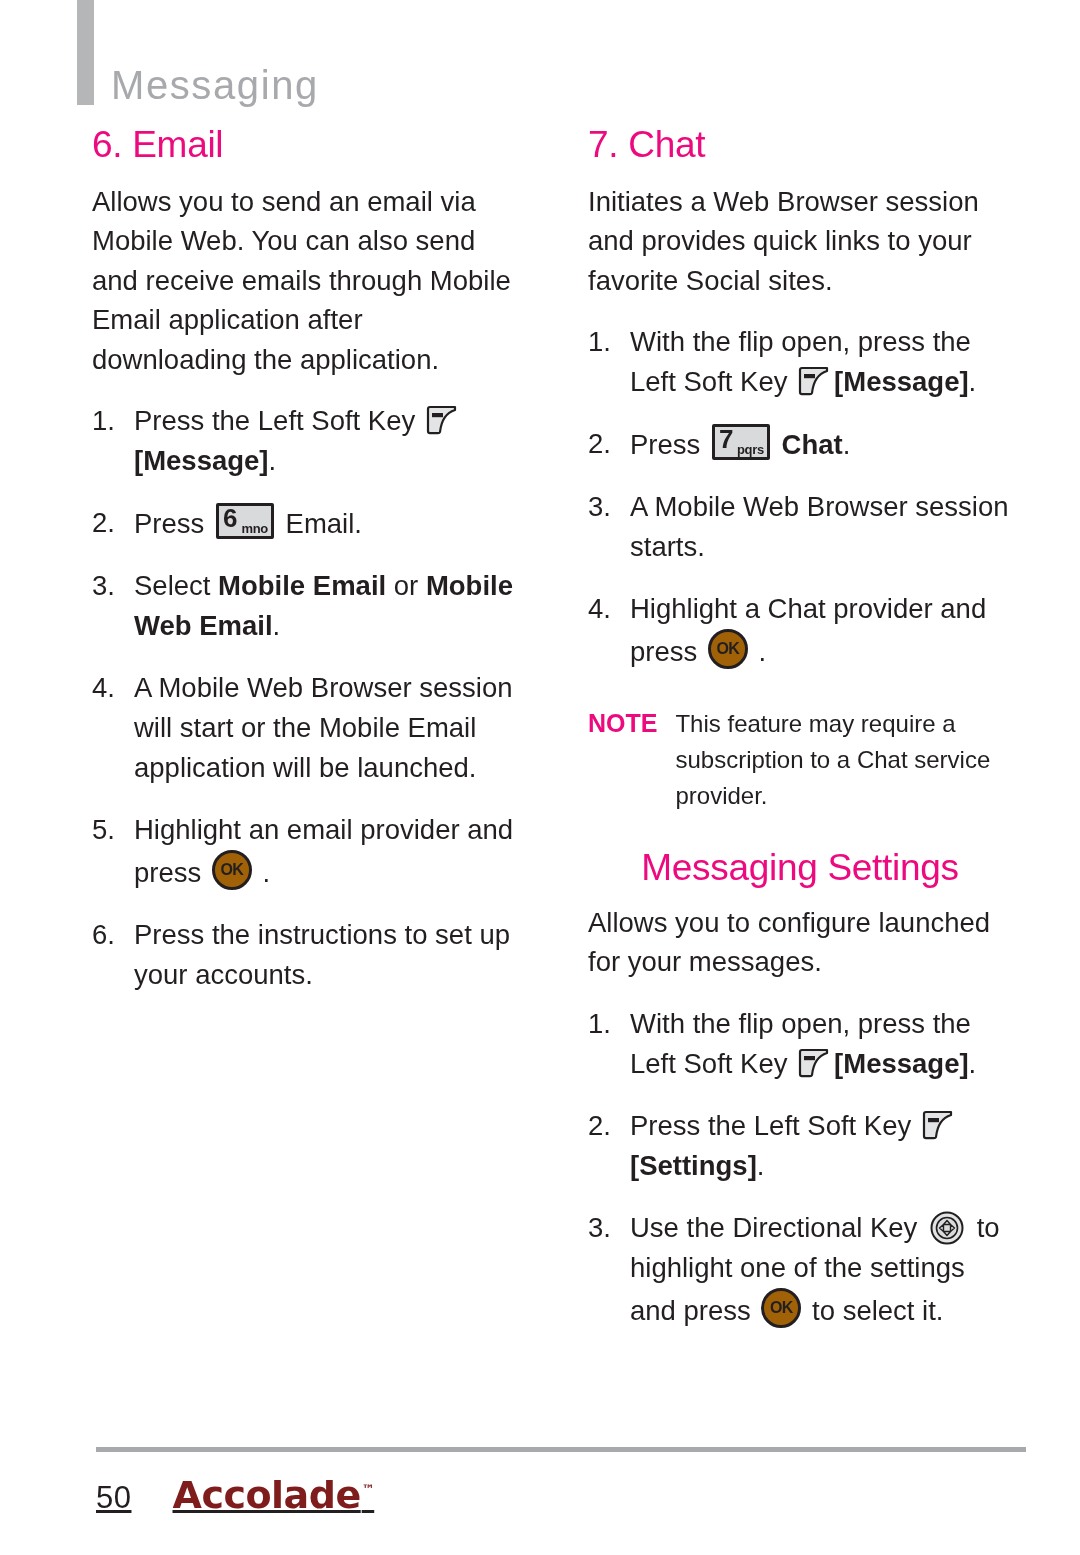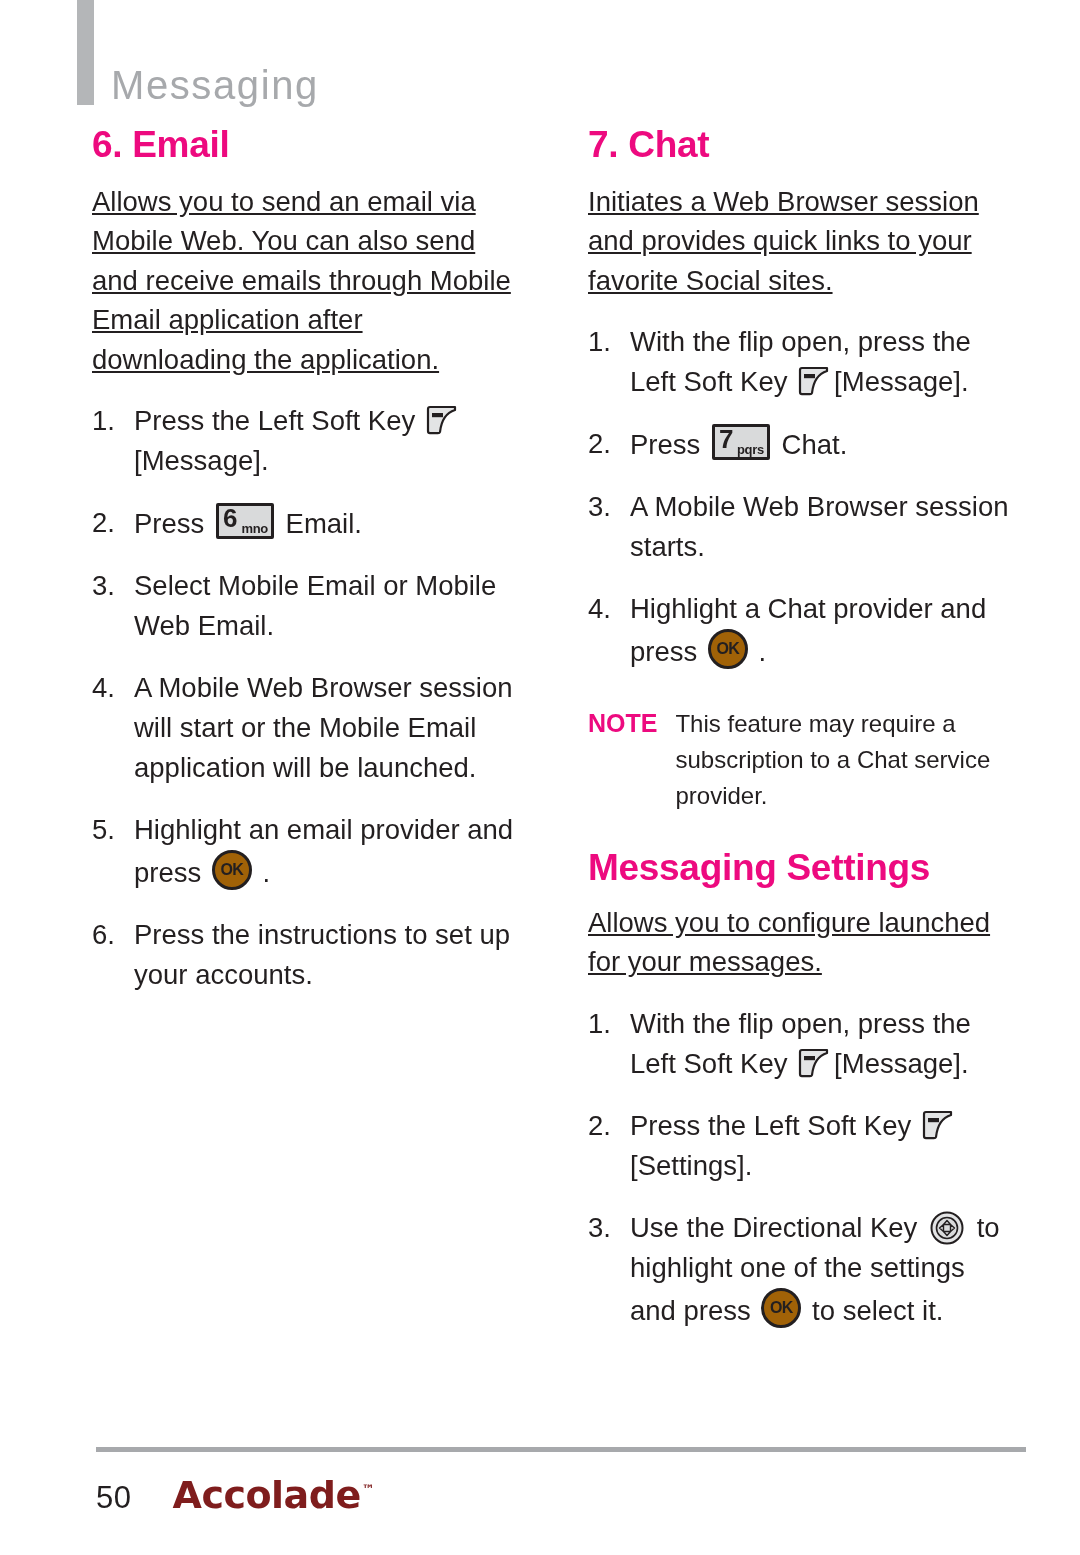--- a/index.html
+++ b/index.html
@@ -51,33 +51,32 @@
     gap: 72px;
   }
   .col {
     width: 424px;
   }
   .col-right { width: 424px; }
 
   h2.section-title {
     color: #ed0a7f;
     font-size: 37px;
-    font-weight: 700;
+    font-weight: 400;
     margin: 0 0 16px 0;
     line-height: 1.1;
     letter-spacing: -0.3px;
   }
-  h2.section-title.tight { margin-bottom: 14px; }
+  h2.section-title.tight { margin-bottom: 14px; text-align: center; }
 
   p.intro {
     font-size: 27.5px;
     line-height: 39.5px;
     margin: 0 0 22px 0;
     color: #231f20;
-    text-decoration: underline;
   }
 
   ol.steps {
     list-style: none;
     margin: 0;
     padding: 0;
   }
   ol.steps li {
     position: relative;
     padding-left: 42px;
@@ -88,21 +87,21 @@
   }
   ol.steps li .num {
     position: absolute;
     left: 0;
     top: 0;
     width: 38px;
     text-align: left;
   }
   ol.steps li:last-child { margin-bottom: 0; }
 
-  b, strong { font-weight: 400; }
+  b, strong { font-weight: 700; }
 
   
   .note {
     display: flex;
     margin-top: 34px;
     margin-bottom: 10px;
   }
   .note-label {
     color: #ed0a7f;
     font-weight: 700;
@@ -207,20 +206,21 @@
     width: 930px;
     height: 5px;
     background: #a7a9ac;
   }
   .footer-inner {
     position: absolute;
     top: 78px;
     left: 0;
     display: flex;
     align-items: baseline;
+    text-decoration: underline;
   }
   .page-number {
     font-size: 31px;
     color: #231f20;
     font-family: "Liberation Sans", sans-serif;
     letter-spacing: 0.5px;
   }
   .brand {
     margin-left: 41px;
     font-size: 38px;

